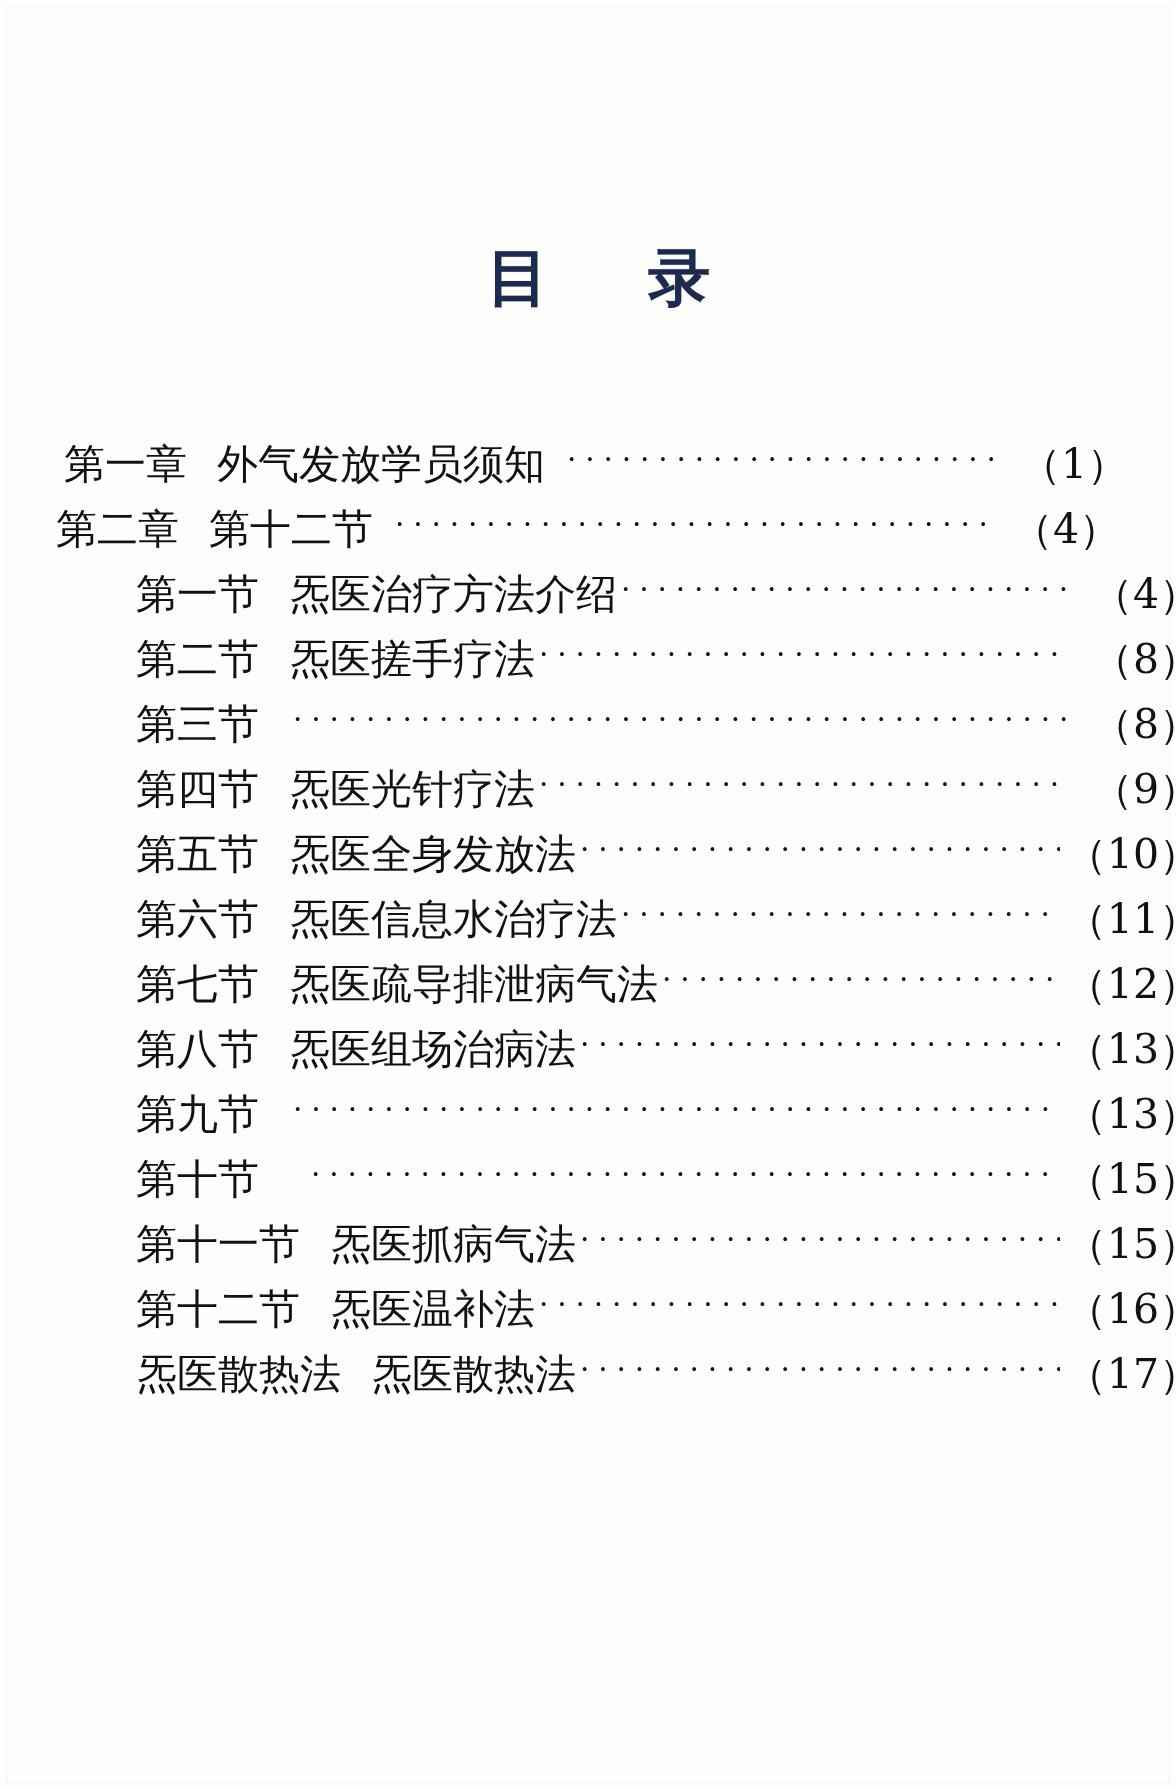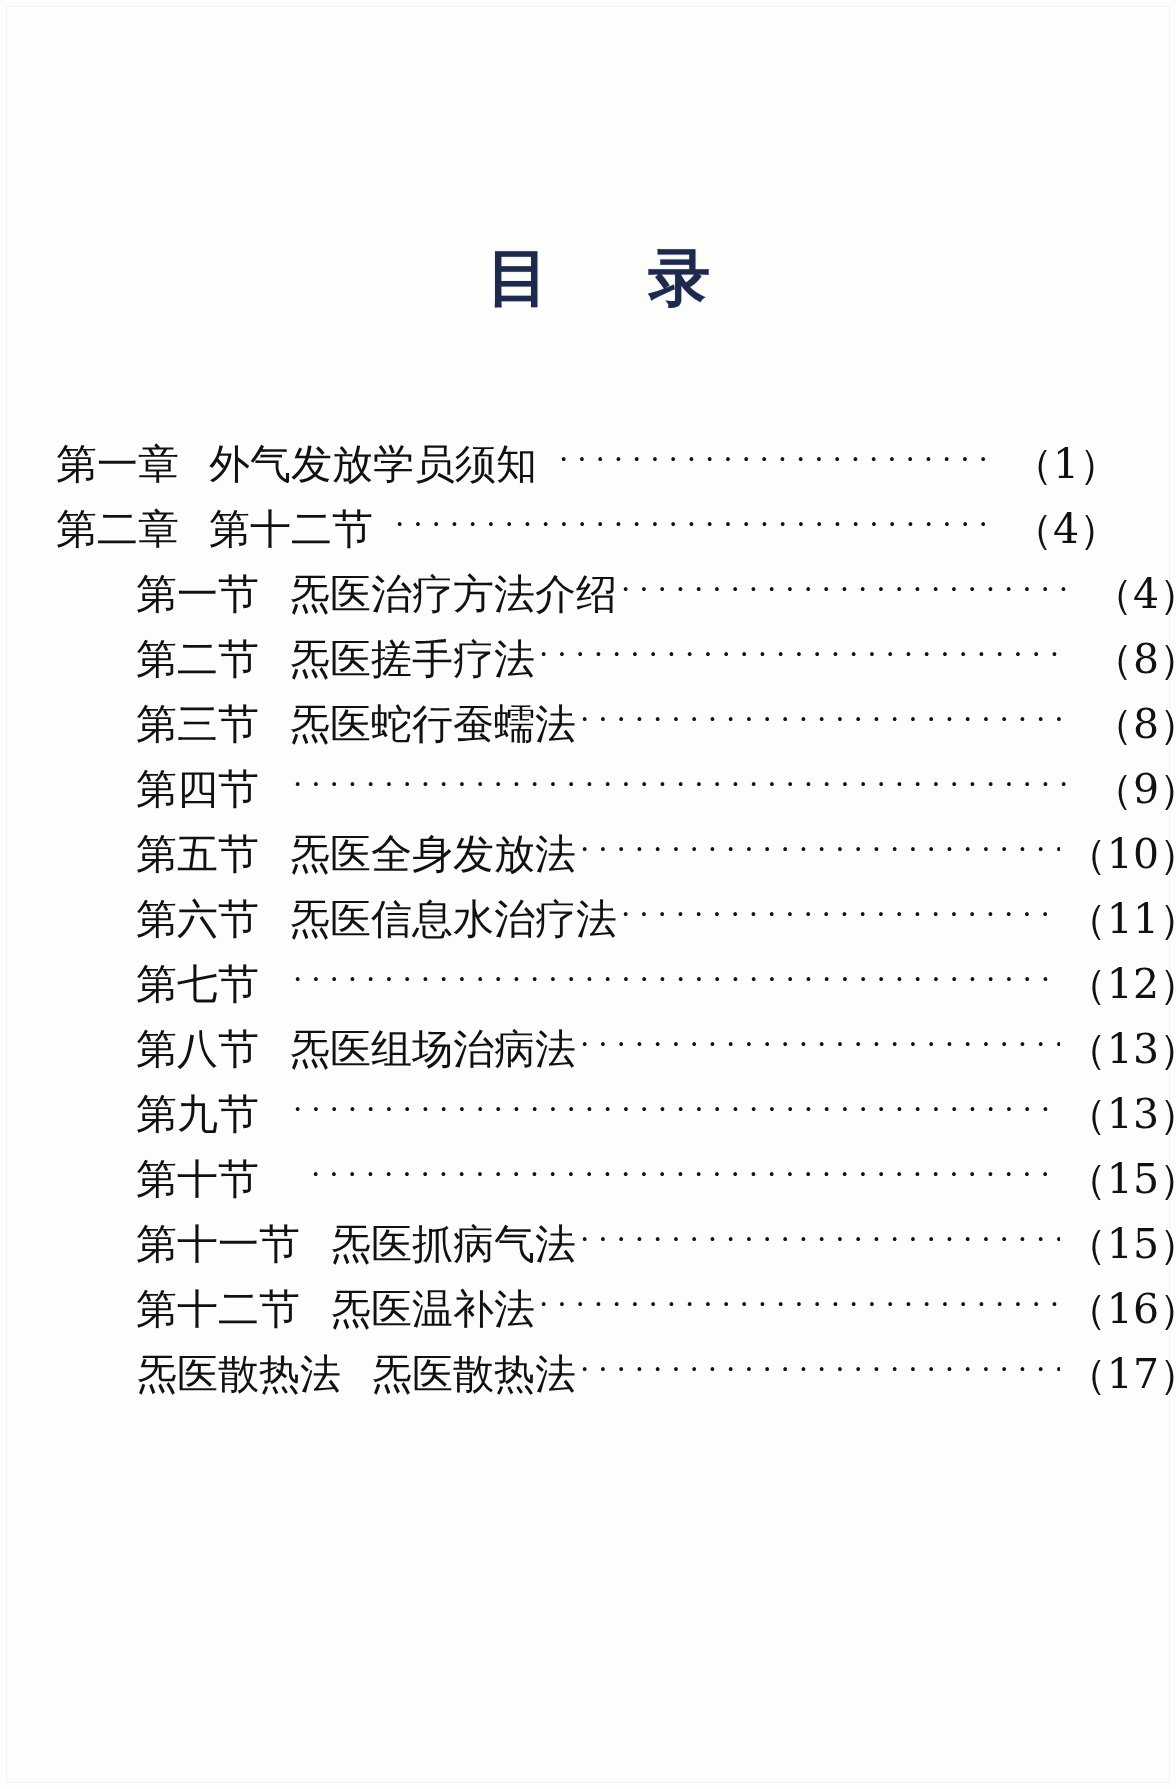--- a/index.html
+++ b/index.html
@@ -116,21 +116,21 @@
   .toc-row.pre-gap .toc-leader { margin-left: 22px; }
 </style>
 </head>
 <body>
 
 <div id="page" style="background: rgb(253, 253, 251);">
 
   <div id="toc-title" style="color: rgb(29, 42, 77);">目　录</div>
 
   <div id="toc-list">
-      <div class="toc-row level-chapter pre-gap" style="color: rgb(17, 17, 17);">
+      <div class="toc-row level-chapter pre-gap" style="color: rgb(17, 17, 17); margin-left: 8px;">
         <span class="toc-num">第一章</span>
         <span class="toc-gap"></span>
         <span class="toc-label">外气发放学员须知</span>
         <span class="toc-leader">
           <span>··························································································</span>
         </span>
         <span class="toc-page">（1）</span>
       </div>
       <div class="toc-row level-chapter pre-gap" style="color: rgb(17, 17, 17); justify-content: space-between;">
         <span class="toc-num">第二章</span>
@@ -155,29 +155,29 @@
         <span class="toc-gap"></span>
         <span class="toc-label">炁医搓手疗法</span>
         <span class="toc-leader">
           <span>··························································································</span>
         </span>
         <span class="toc-page">（8）</span>
       </div>
       <div class="toc-row level-section" style="color: rgb(17, 17, 17);">
         <span class="toc-num">第三节</span>
         <span class="toc-gap"></span>
-        <span class="toc-label">炁医蛇行蚕蠕法</span>
         <span class="toc-leader">
           <span>··························································································</span>
         </span>
         <span class="toc-page">（8）</span>
       </div>
       <div class="toc-row level-section" style="color: rgb(17, 17, 17);">
         <span class="toc-num">第四节</span>
         <span class="toc-gap"></span>
+        <span class="toc-label">炁医光针疗法</span>
         <span class="toc-leader">
           <span>··························································································</span>
         </span>
         <span class="toc-page">（9）</span>
       </div>
       <div class="toc-row level-section" style="color: rgb(17, 17, 17);">
         <span class="toc-num">第五节</span>
         <span class="toc-gap"></span>
         <span class="toc-label">炁医全身发放法</span>
         <span class="toc-leader">
@@ -190,20 +190,21 @@
         <span class="toc-gap"></span>
         <span class="toc-label">炁医信息水治疗法</span>
         <span class="toc-leader">
           <span>··························································································</span>
         </span>
         <span class="toc-page">（11）</span>
       </div>
       <div class="toc-row level-section" style="color: rgb(17, 17, 17);">
         <span class="toc-num">第七节</span>
         <span class="toc-gap"></span>
+        <span class="toc-label">炁医疏导排泄病气法</span>
         <span class="toc-leader">
           <span>··························································································</span>
         </span>
         <span class="toc-page">（12）</span>
       </div>
       <div class="toc-row level-section" style="color: rgb(17, 17, 17);">
         <span class="toc-num">第八节</span>
         <span class="toc-gap"></span>
         <span class="toc-label">炁医组场治病法</span>
         <span class="toc-leader">

